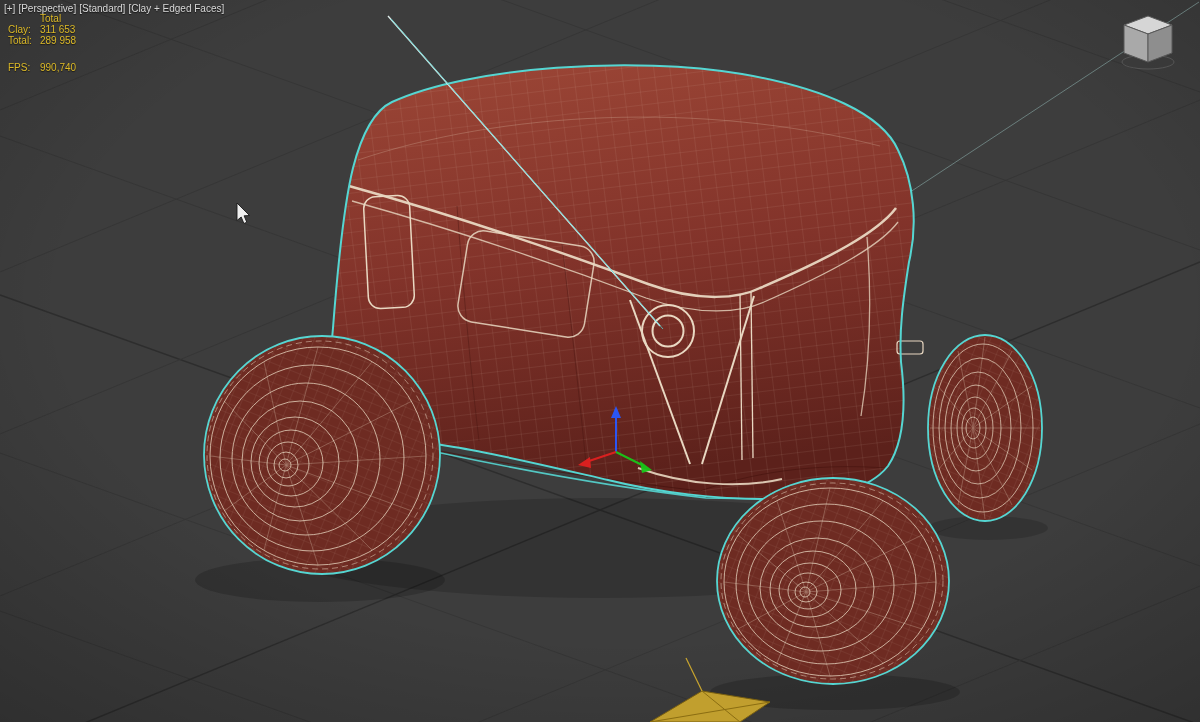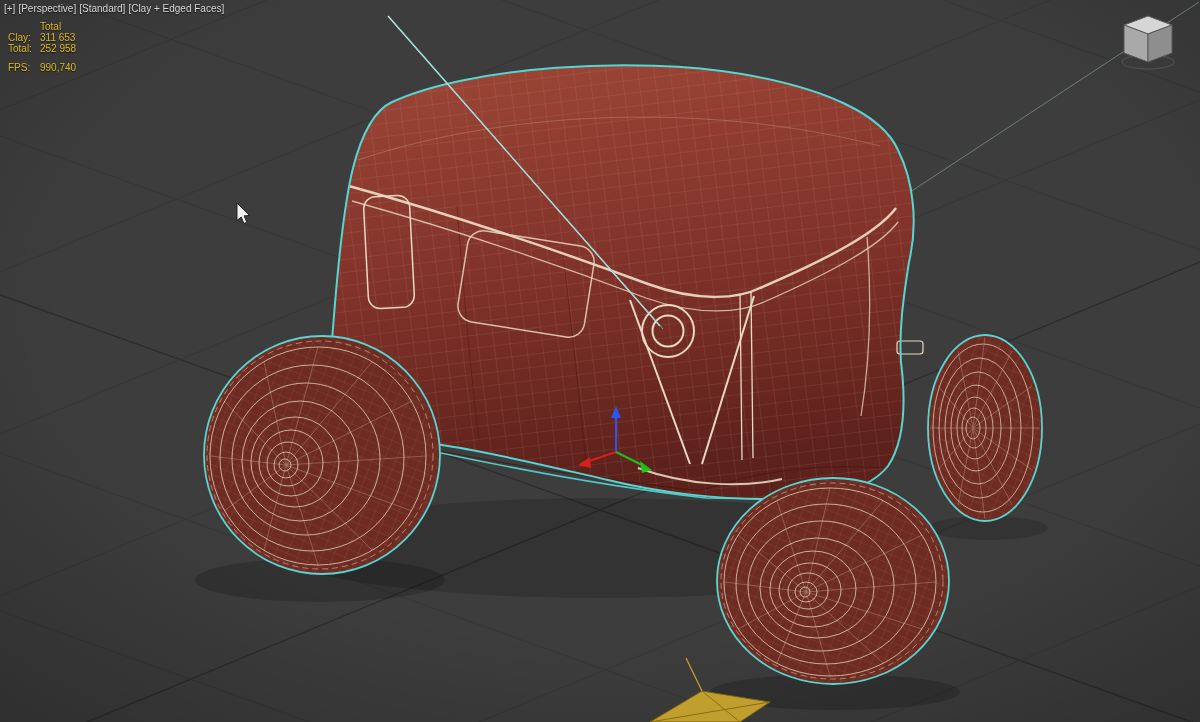--- a/index.html
+++ b/index.html
@@ -8,25 +8,25 @@
     --tire:#6e2b22; --stats-text:#dcb927; --label-text:#d8d8d8;
     --gizmo-x:#e02020; --gizmo-y:#18c818; --gizmo-z:#2858ff; --light-gizmo:#c9a52e;
   }
   html,body{margin:0;padding:0;width:1200px;height:722px;overflow:hidden;
     background:var(--background);font-family:"Liberation Sans",sans-serif;}
   .viewport{position:relative;width:1200px;height:722px;}
   svg.scene{position:absolute;left:0;top:0;}
   .vp-label{position:absolute;left:4px;top:3px;font-size:10px;color:var(--label-text);
     display:flex;gap:3px;text-shadow:0 1px 1px rgba(0,0,0,.65);user-select:none;}
   .vp-label span{cursor:pointer;}
-  .stats{position:absolute;left:8px;top:21px;font-size:10px;color:var(--stats-text);
+  .stats{position:absolute;left:8px;top:13px;font-size:10px;color:var(--stats-text);
     line-height:11px;text-shadow:0 1px 1px rgba(0,0,0,.65);}
   .stats .row{display:flex;}
   .stats .lab{width:32px;}
-  .stats .row.fps{margin-top:8px;}
+  .stats .row.fps{margin-top:16px;}
   .viewcube{position:absolute;right:12px;top:8px;cursor:pointer;}
   .cursor{position:absolute;left:236px;top:202px;pointer-events:none;}
   
   .gridminor{stroke:var(--grid-minor);stroke-width:1;}
   .gridmajor{stroke:var(--grid-major);stroke-width:1.5;}
   .wire{stroke:var(--wire);fill:none;}
   .sel{stroke:var(--selection);fill:none;}
   .crease{stroke:#44130e;fill:none;}
   .meshline{stroke:var(--wire);stroke-width:.6;opacity:.5;fill:none;}
   .tire{fill:var(--tire);}
@@ -250,21 +250,21 @@
     <div class="row">
       <span class="lab"></span>
       <span class="val">Total</span>
     </div>
     <div class="row">
       <span class="lab">Clay:</span>
       <span class="val">311 653</span>
     </div>
     <div class="row">
       <span class="lab">Total:</span>
-      <span class="val">252 958</span>
+      <span class="val">289 958</span>
     </div>
     <div class="row fps">
       <span class="lab">FPS:</span>
       <span class="val">990,740</span>
     </div>
   </div>
 
   <svg class="viewcube" width="80" height="70" viewBox="0 0 80 70">
     <ellipse cx="40" cy="54" rx="26" ry="7" stroke="#6f6f6f" fill="none" opacity="0.5"></ellipse>
     <g stroke="#595959" stroke-width="1" stroke-linejoin="round">

